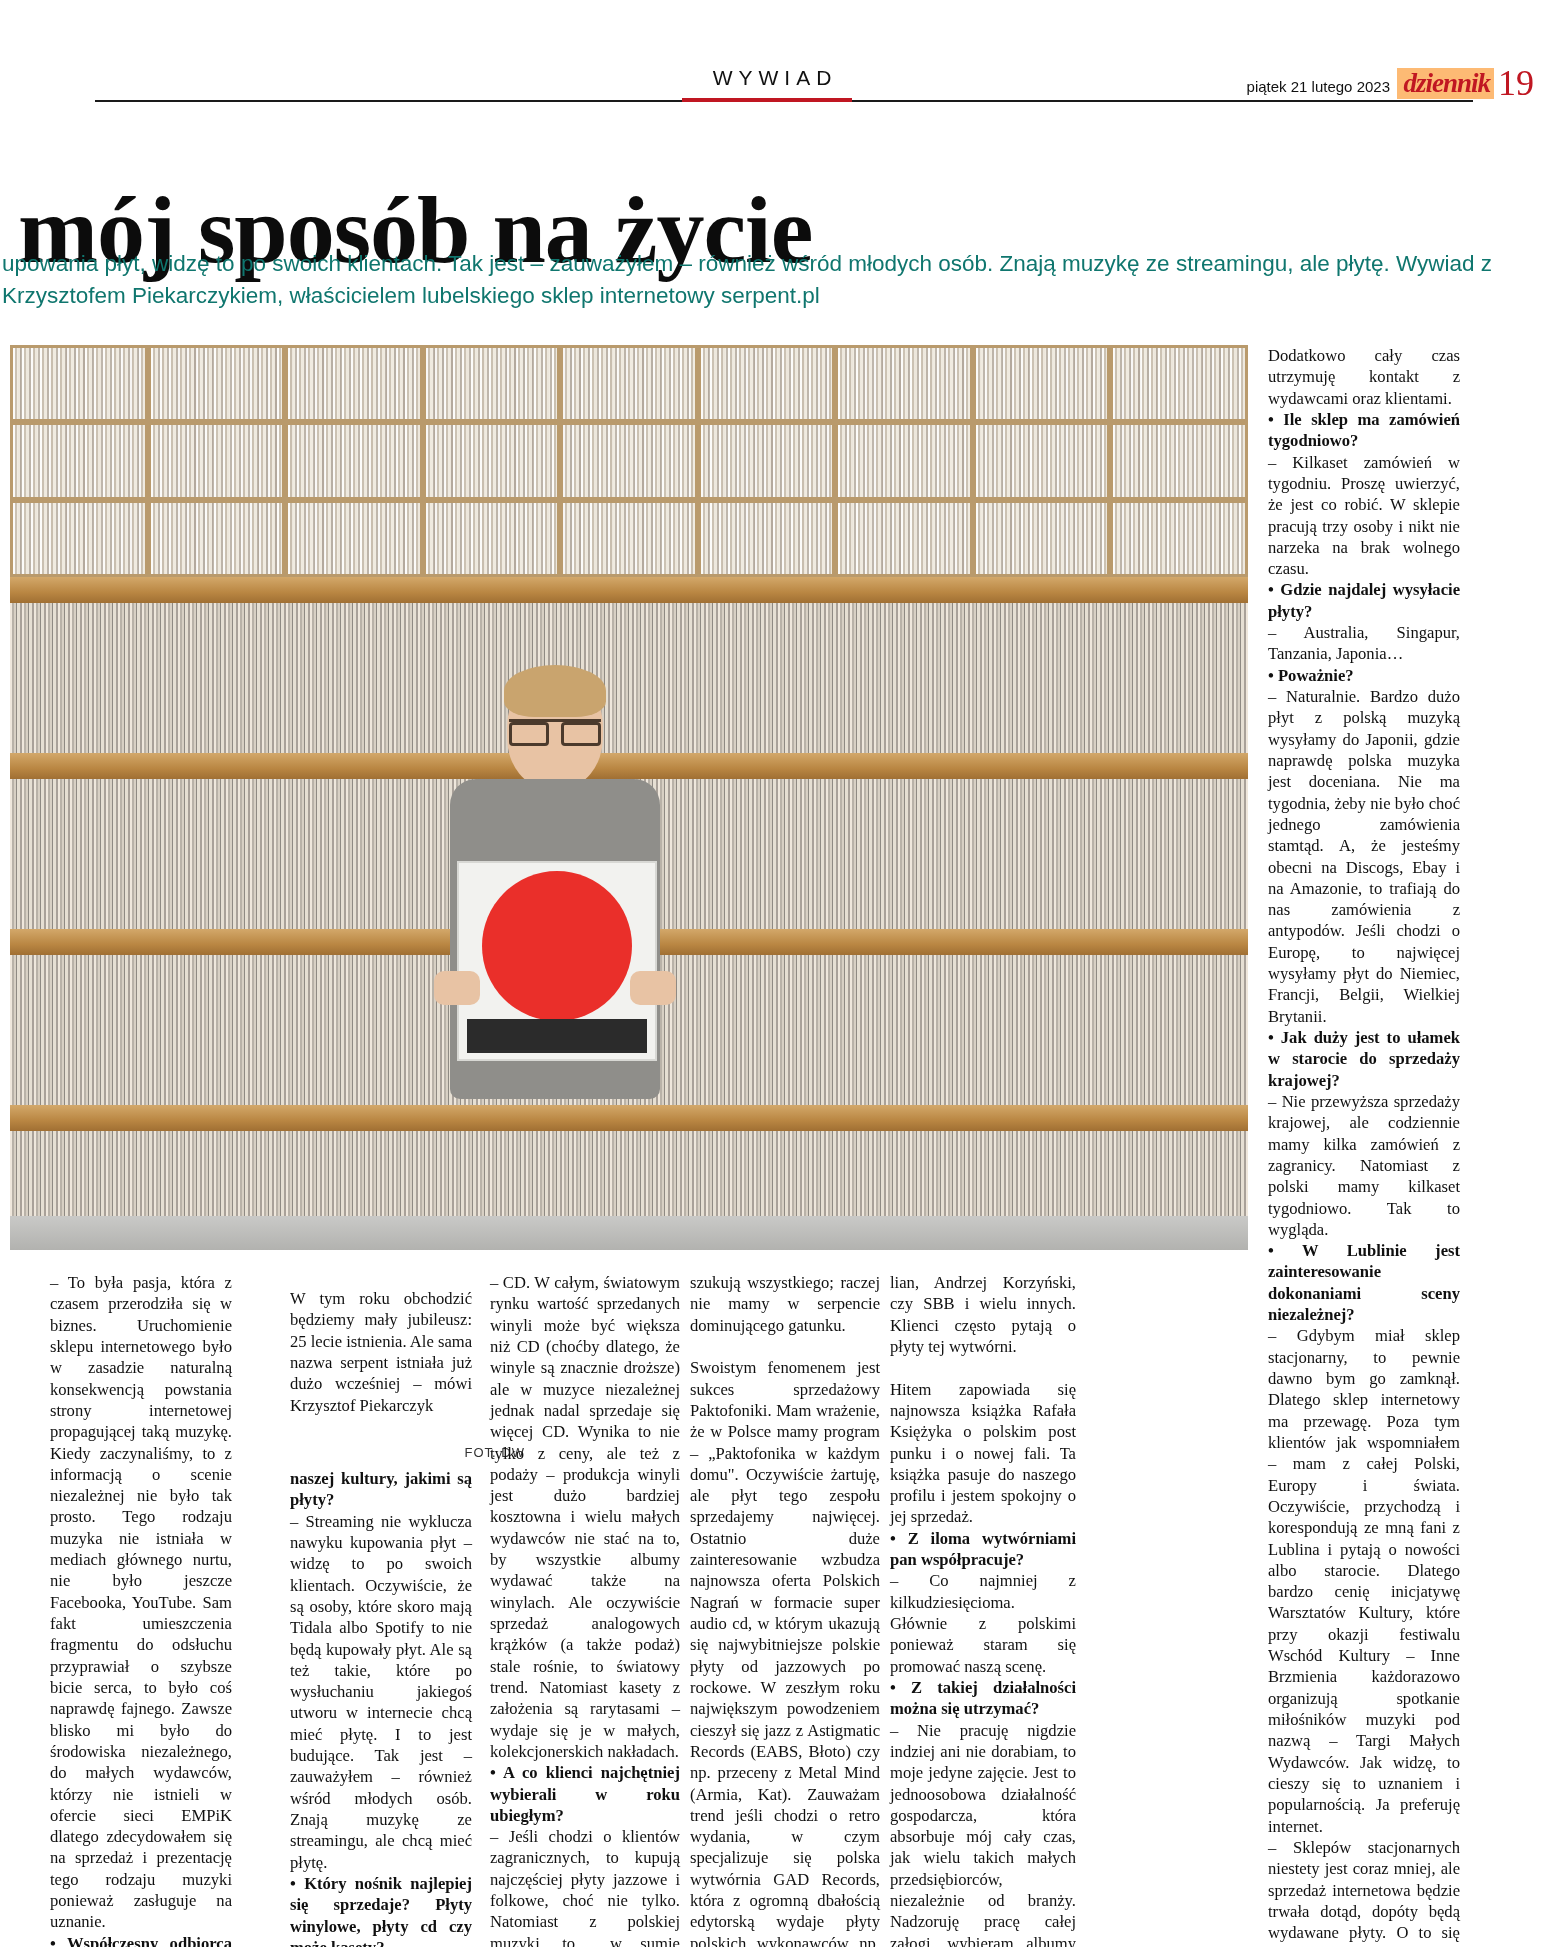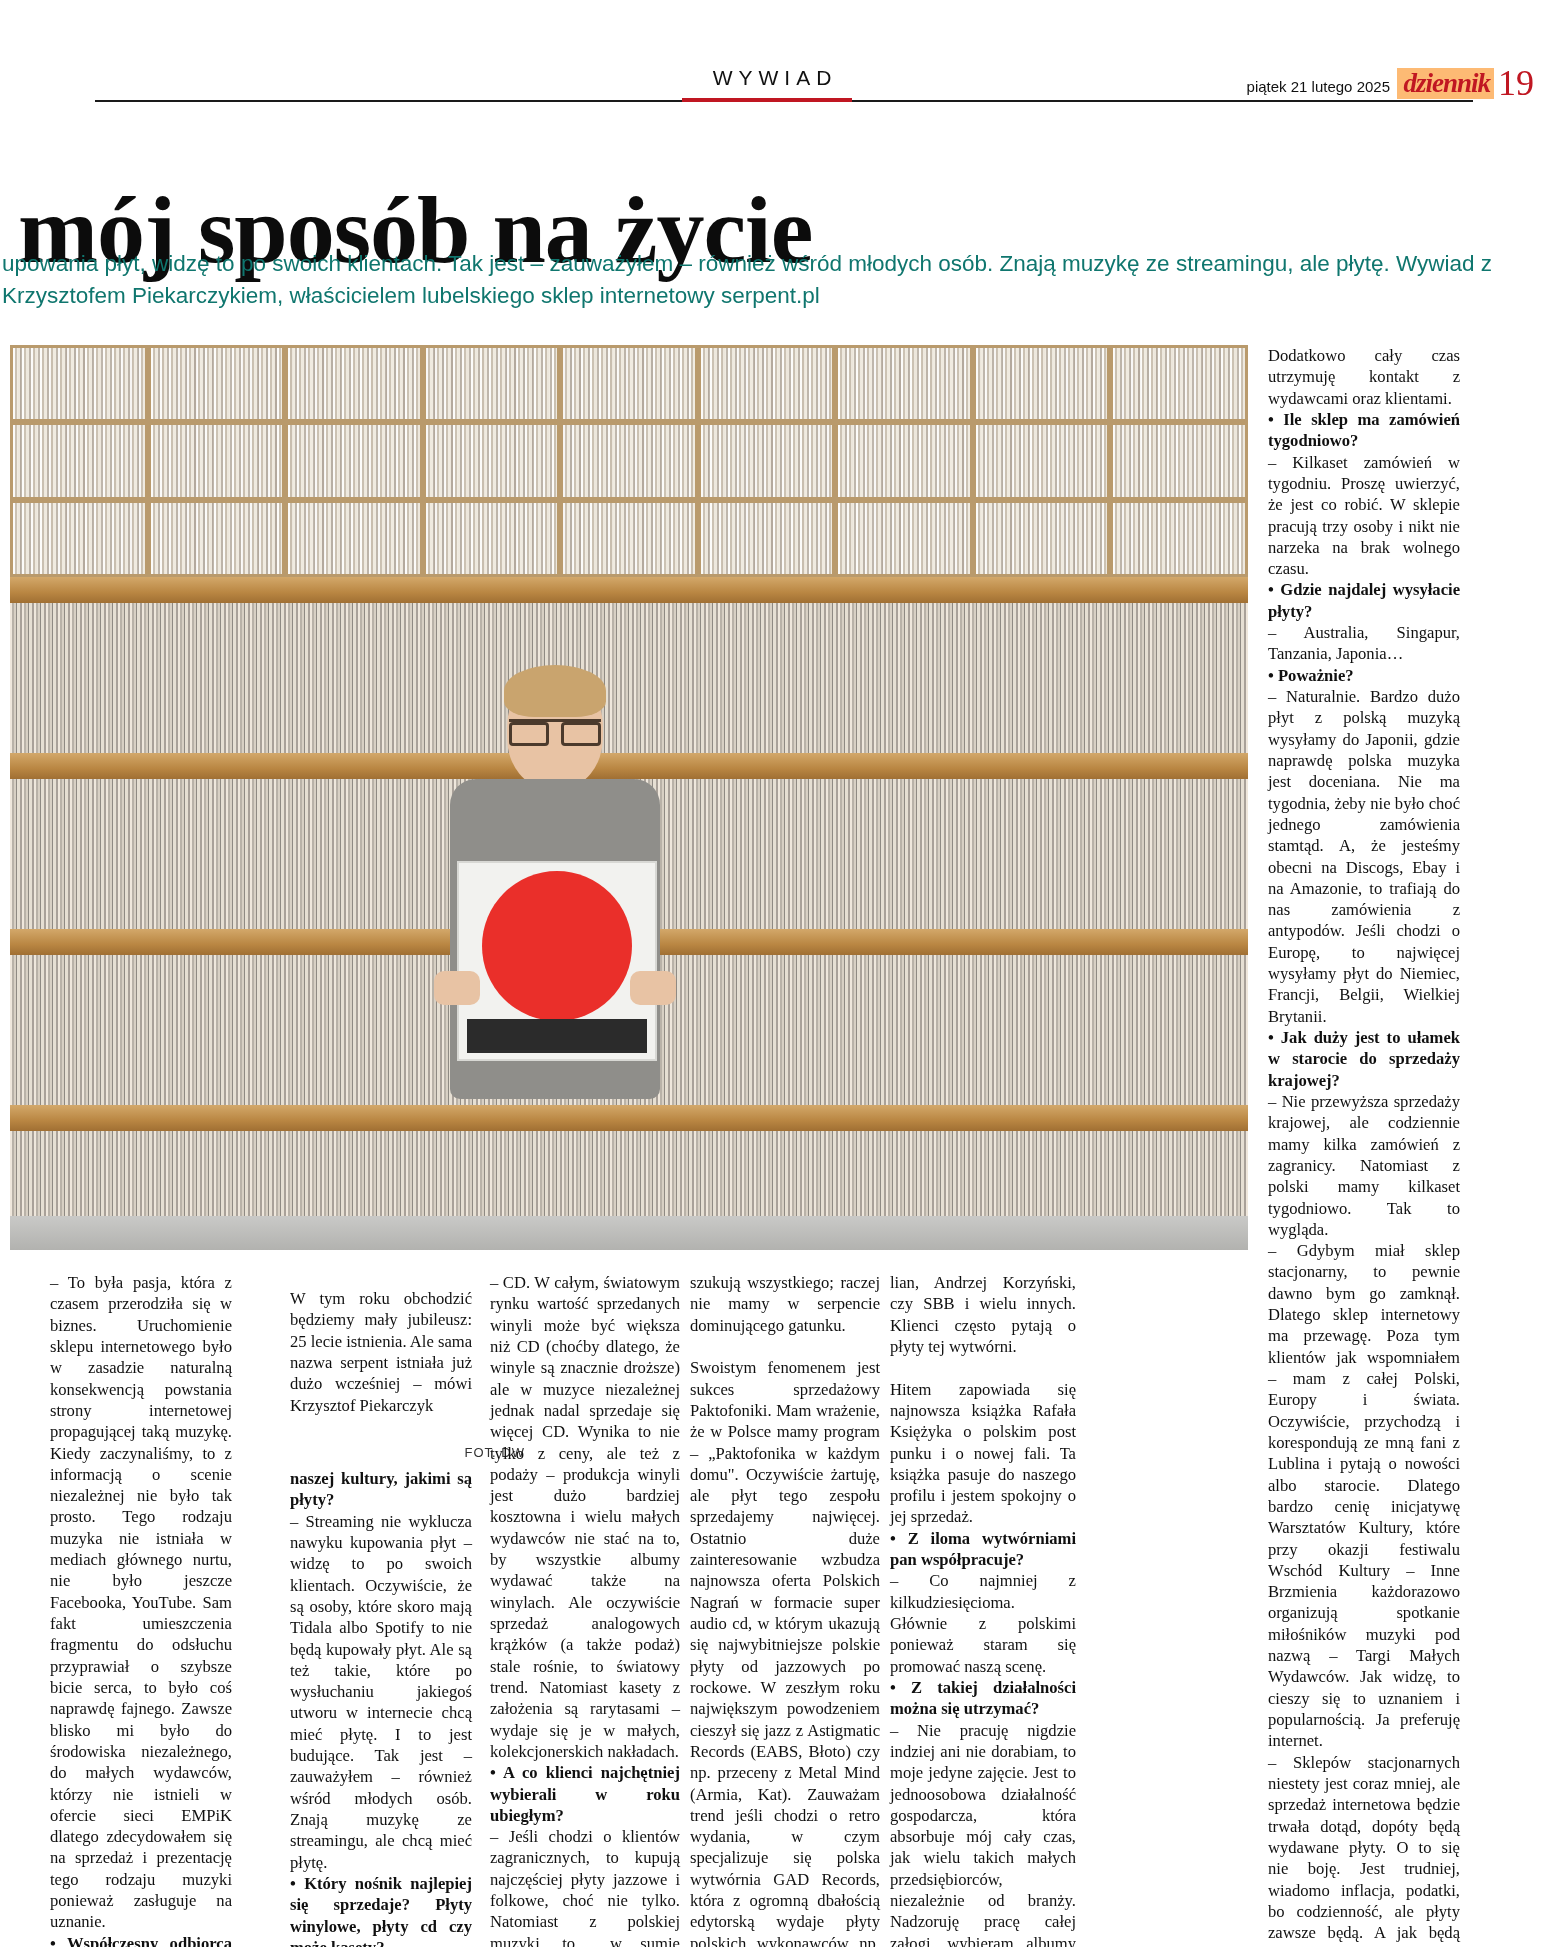--- a/index.html
+++ b/index.html
@@ -359,21 +359,21 @@
 </head>
 <body>
 
 <div class="page">
 
   <div class="masthead">
     <div class="rule"></div>
   </div>
   <div class="section-label">WYWIAD</div>
   <div class="section-underline"></div>
-  <div class="dateline">piątek 21 lutego 2025</div>
+  <div class="dateline">piątek 21 lutego 2023</div>
   <div class="brand">dziennik</div>
   <div class="pagenum">19</div>
 
   <h1 class="headline">mój sposób na życie</h1>
 
   <div class="lead">upowania płyt, widzę to po swoich klientach. Tak jest – zauważyłem – również wśród młodych osób. Znają muzykę ze streamingu, ale płytę. Wywiad z Krzysztofem Piekarczykiem, właścicielem lubelskiego sklep internetowy serpent.pl</div>
 
   <div class="photo">
     <div class="wall"></div>
 
@@ -478,17 +478,18 @@
   <div class="sidecol" style="top:345px;">
     <p>Dodatkowo cały czas utrzymuję kontakt z wydawcami oraz klientami.</p>
     <p class="q">• Ile sklep ma zamówień tygodniowo?</p>
     <p>– Kilkaset zamówień w tygodniu. Proszę uwierzyć, że jest co robić. W sklepie pracują trzy osoby i nikt nie narzeka na brak wolnego czasu.</p>
     <p class="q">• Gdzie najdalej wysyłacie płyty?</p>
     <p>– Australia, Singapur, Tanzania, Japonia…</p>
     <p class="q">• Poważnie?</p>
     <p>– Naturalnie. Bardzo dużo płyt z polską muzyką wysyłamy do Japonii, gdzie naprawdę polska muzyka jest doceniana. Nie ma tygodnia, żeby nie było choć jednego zamówienia stamtąd. A, że jesteśmy obecni na Discogs, Ebay i na Amazonie, to trafiają do nas zamówienia z antypodów. Jeśli chodzi o Europę, to najwięcej wysyłamy płyt do Niemiec, Francji, Belgii, Wielkiej Brytanii.</p>
     <p class="q">• Jak duży jest to ułamek w starocie do sprzedaży krajowej?</p>
     <p>– Nie przewyższa sprzedaży krajowej, ale codziennie mamy kilka zamówień z zagranicy. Natomiast z polski mamy kilkaset tygodniowo. Tak to wygląda.</p>
+    <p class="q">• W Lublinie jest zainteresowanie dokonaniami sceny niezależnej?</p>
     <p>– Gdybym miał sklep stacjonarny, to pewnie dawno bym go zamknął. Dlatego sklep internetowy ma przewagę. Poza tym klientów jak wspomniałem – mam z całej Polski, Europy i świata. Oczywiście, przychodzą i korespondują ze mną fani z Lublina i pytają o nowości albo starocie. Dlatego bardzo cenię inicjatywę Warsztatów Kultury, które przy okazji festiwalu Wschód Kultury – Inne Brzmienia każdorazowo organizują spotkanie miłośników muzyki pod nazwą – Targi Małych Wydawców. Jak widzę, to cieszy się to uznaniem i popularnością. Ja preferuję internet.</p>
     <p>– Sklepów stacjonarnych niestety jest coraz mniej, ale sprzedaż internetowa będzie trwała dotąd, dopóty będą wydawane płyty. O to się nie boję. Jest trudniej, wiadomo inflacja, podatki, bo codzienność, ale płyty zawsze będą. A jak będą płyty, to będą nabywcy.</p>
   </div>
 
 </div>
 
 </body></html>

